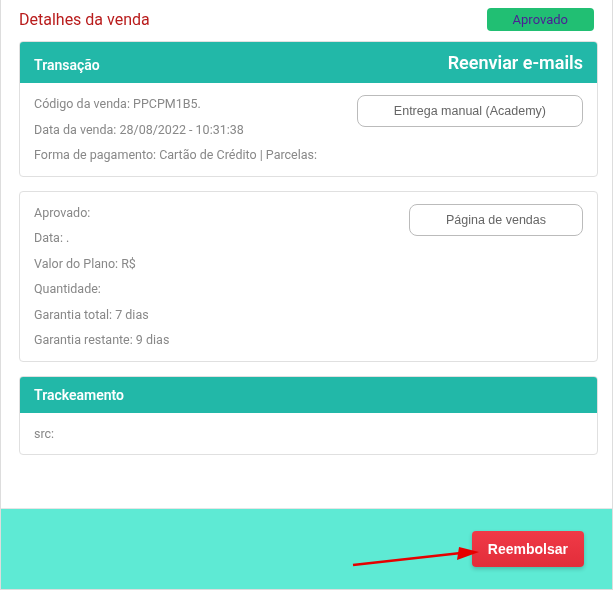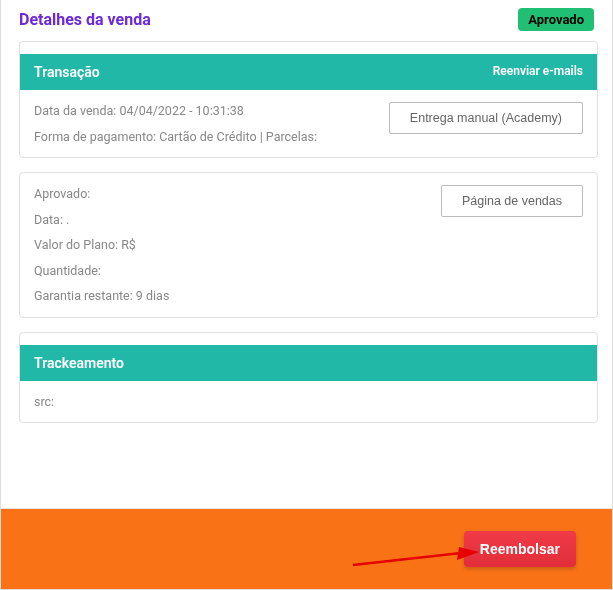--- a/index.html
+++ b/index.html
@@ -20,30 +20,30 @@
       border-top: none;
     }
     .modal-header {
       display: flex;
       justify-content: space-between;
       align-items: center;
       padding: 8px 18px 10px 18px;
     }
     .modal-title {
       font-size: 16px;
-      color: #6d28d9;
-      font-weight: 700;
+      color: #b91c1c;
+      font-weight: 400;
     }
     .badge {
       background: #21bf73;
-      color: #000000;
+      color: #4c1d95;
       font-size: 13px;
-      padding: 4px 10px;
+      padding: 4px 26px;
       border-radius: 4px;
-      font-weight: 700;
+      font-weight: 400;
     }
     .modal-body {
       flex: 1;
       overflow-y: auto;
       padding: 0 14px 0 18px;
       scrollbar-width: thin;
     }
     .modal-body::-webkit-scrollbar { width: 8px; }
     .modal-body::-webkit-scrollbar-thumb { background: #ccc; border-radius: 4px; }
     .card {
@@ -53,26 +53,25 @@
       overflow: hidden;
     }
     .card-header {
       background: #22b8a8;
       color: #fff;
       padding: 10px 14px;
       font-size: 14px;
       font-weight: 600;
       display: flex;
       justify-content: space-between;
-      align-items: flex-start;
-      margin-top: 12px;
+      align-items: flex-end;
     }
     .card-header-link {
       color: #fff;
-      font-size: 12px;
+      font-size: 18px;
       font-weight: 600;
       cursor: pointer;
     }
     .card-body {
       padding: 12px 14px;
       position: relative;
     }
     .info-row {
       font-size: 12.5px;
       color: #888;
@@ -81,30 +80,30 @@
     }
     .info-row:last-child { margin-bottom: 0; }
     .btn-outline {
       position: absolute;
       right: 14px;
       top: 12px;
       background: #fff;
       border: 1px solid #bbb;
       color: #666;
       font-size: 12.5px;
-      padding: 8px 20px;
-      border-radius: 2px;
+      padding: 8px 36px;
+      border-radius: 8px;
       cursor: pointer;
     }
     .modal-footer {
       border-top: 1px solid #e5e5e5;
-      padding: 22px 36px;
+      padding: 22px 28px;
       display: flex;
       justify-content: flex-end;
-      background: #f97316;
+      background: #5eead4;
       position: relative;
     }
     .btn-refund {
       background: linear-gradient(#f03a47, #e22d3a);
       color: #fff;
       border: none;
       border-radius: 4px;
       padding: 10px 16px;
       font-size: 14px;
       font-weight: 600;
@@ -130,32 +129,34 @@
 
   <div class="modal-body">
 
     <div class="card">
       <div class="card-header">
         <span>Transação</span>
         <span class="card-header-link">Reenviar e-mails</span>
       </div>
       <div class="card-body">
         <button class="btn-outline">Entrega manual (Academy)</button>
-        <div class="info-row">Data da venda: 04/04/2022 - 10:31:38</div>
+        <div class="info-row">Código da venda: PPCPM1B5.</div>
+        <div class="info-row">Data da venda: 28/08/2022 - 10:31:38</div>
         <div class="info-row">Forma de pagamento: Cartão de Crédito | Parcelas:</div>
       </div>
     </div>
 
     <div class="card">
       <div class="card-body">
         <button class="btn-outline">Página de vendas</button>
         <div class="info-row">Aprovado:</div>
         <div class="info-row">Data:  .</div>
         <div class="info-row">Valor do Plano: R$</div>
         <div class="info-row">Quantidade:</div>
+        <div class="info-row">Garantia total: 7 dias</div>
         <div class="info-row">Garantia restante: 9 dias</div>
       </div>
     </div>
 
     <div class="card">
       <div class="card-header">
         <span>Trackeamento</span>
       </div>
       <div class="card-body">
         <div class="info-row">src:</div>

